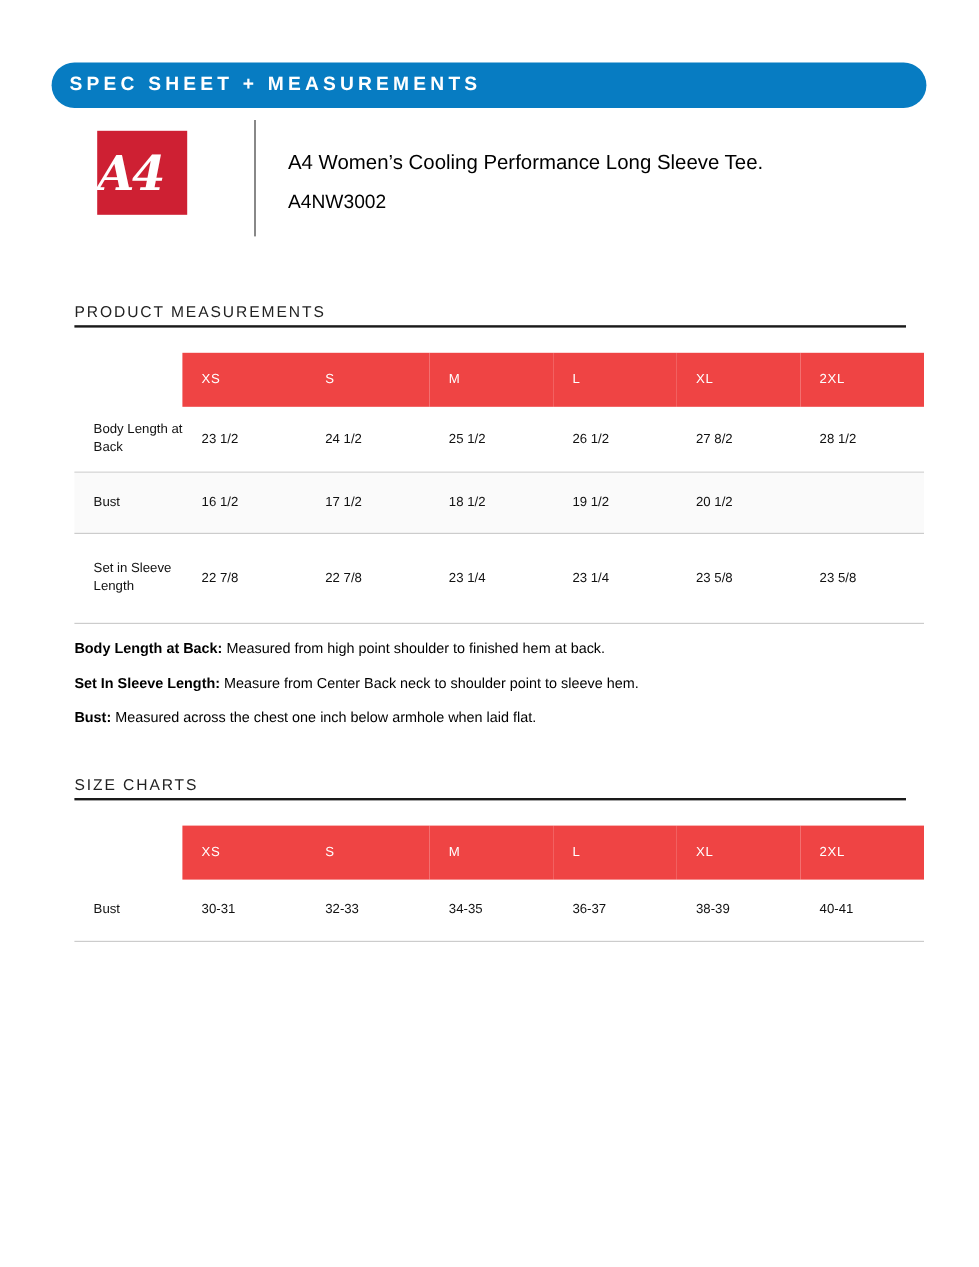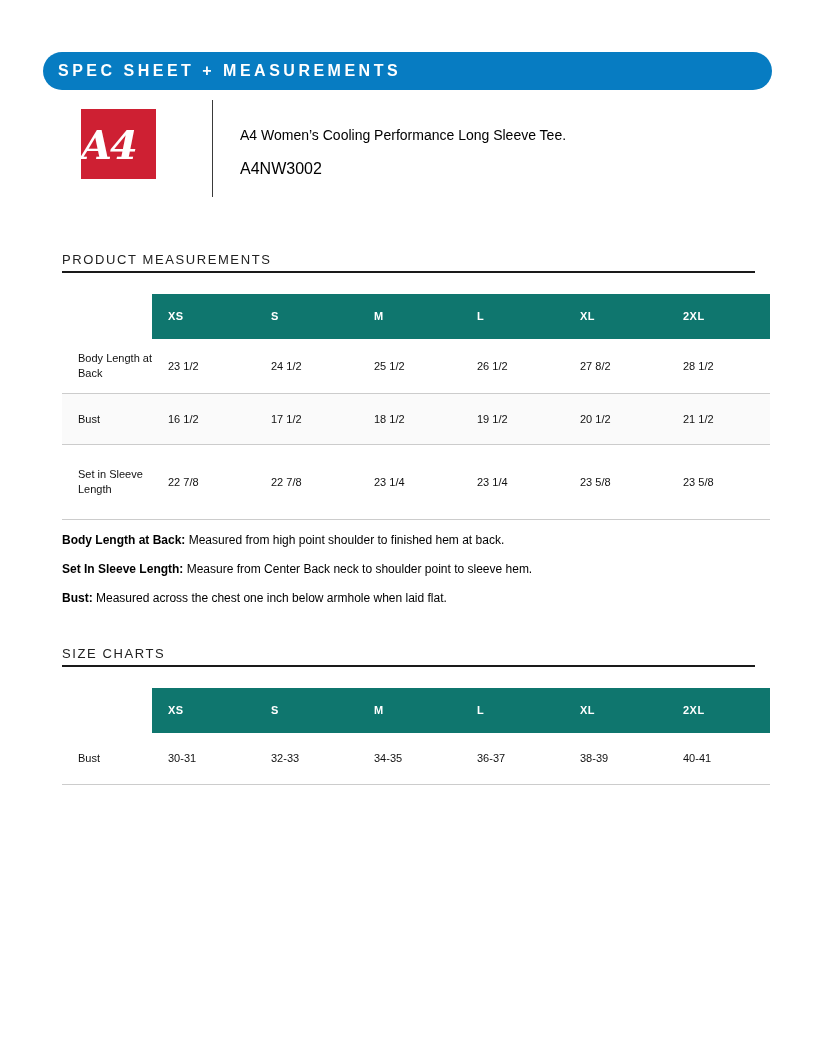--- a/index.html
+++ b/index.html
@@ -36,21 +36,21 @@
   .logo span {
     color: #ffffff; font-family: "DejaVu Serif", serif;
     font-style: italic; font-weight: bold; font-size: 40px;
     letter-spacing: -2px; padding-right: 6px;
   }
   .v-divider {
     position: absolute; left: 131px; top: -9px;
     width: 1px; height: 97px; background: #3a3a3a;
   }
   .titles { position: absolute; left: 159px; top: 16px; width: 520px; }
-  .product-title { font-size: 14px; line-height: 21px; color: #000000; }
+  .product-title { font-size: 17px; line-height: 21px; color: #000000; }
   .style-number { font-size: 16px; line-height: 20px; color: #000000; margin-top: 13px; }
 
   
   .section-heading {
     margin-left: 62px; font-size: 13px; font-weight: normal;
     letter-spacing: 1.6px; color: #222222; line-height: 16px;
   }
   .heading-pm { margin-top: 73px; }
   .heading-sc { margin-top: 40px; }
   .heading-rule {
@@ -61,21 +61,21 @@
   
   .table { margin: 21px 0 0 62px; width: 708px; }
   .t-row { display: flex; }
   .t-cell {
     width: 103px; display: flex; align-items: center;
     padding-left: 16px; font-size: 11px; line-height: 15px;
   }
   .label-col { width: 90px; padding-left: 16px; }
   .t-head { height: 45px; }
   .t-head .head-cell {
-    background: #0f766e; color: #ffffff; font-weight: bold;
+    background: #ef4444; color: #ffffff; font-weight: normal;
     letter-spacing: 0.5px;
   }
   .t-head .corner { background: transparent; }
   .body-row { border-bottom: 1px solid #cccccc; }
   .row-h74 { height: 55px; }
   .row-h51 { height: 51px; background: #fafafa; }
   .row-h75 { height: 75px; }
   .row-h52 { height: 52px; }
 
   
@@ -127,21 +127,20 @@
       <div class="t-cell">27 8/2</div>
       <div class="t-cell">28 1/2</div>
     </div>
     <div class="t-row body-row row-h51">
       <div class="t-cell label-col">Bust</div>
       <div class="t-cell">16 1/2</div>
       <div class="t-cell">17 1/2</div>
       <div class="t-cell">18 1/2</div>
       <div class="t-cell">19 1/2</div>
       <div class="t-cell">20 1/2</div>
-      <div class="t-cell">21 1/2</div>
     </div>
     <div class="t-row body-row row-h75">
       <div class="t-cell label-col">Set in Sleeve Length</div>
       <div class="t-cell">22 7/8</div>
       <div class="t-cell">22 7/8</div>
       <div class="t-cell">23 1/4</div>
       <div class="t-cell">23 1/4</div>
       <div class="t-cell">23 5/8</div>
       <div class="t-cell">23 5/8</div>
     </div>

